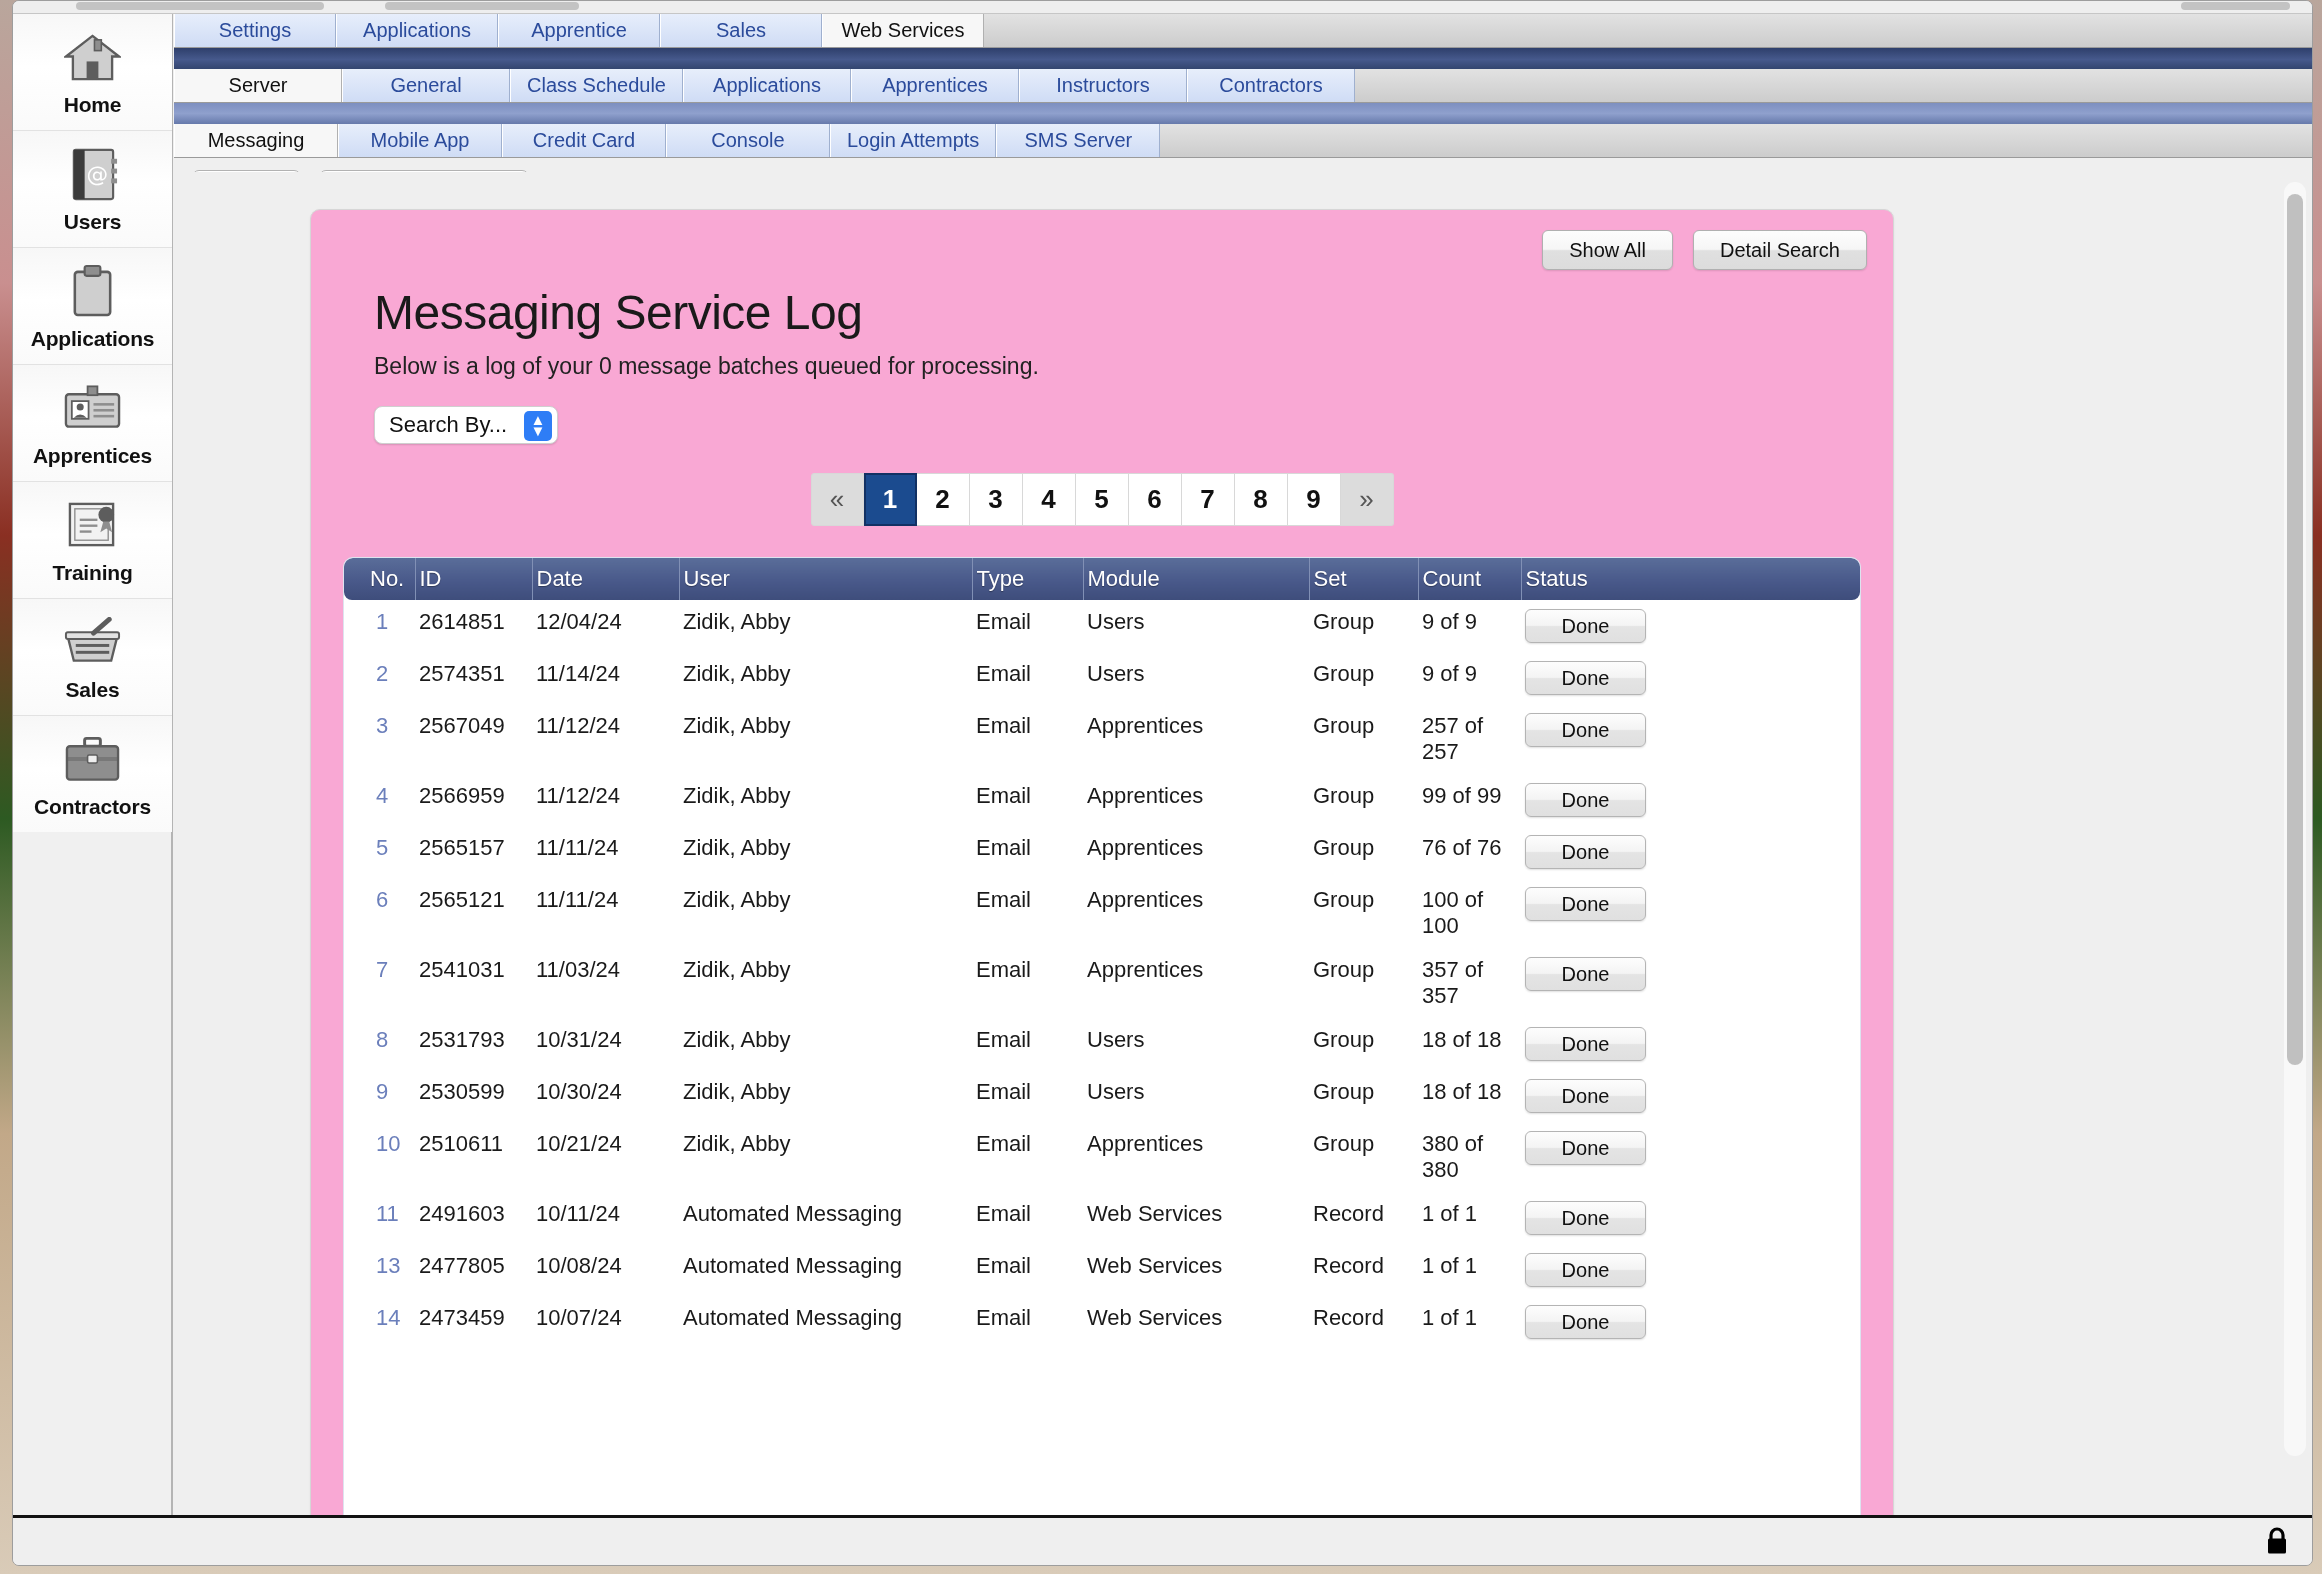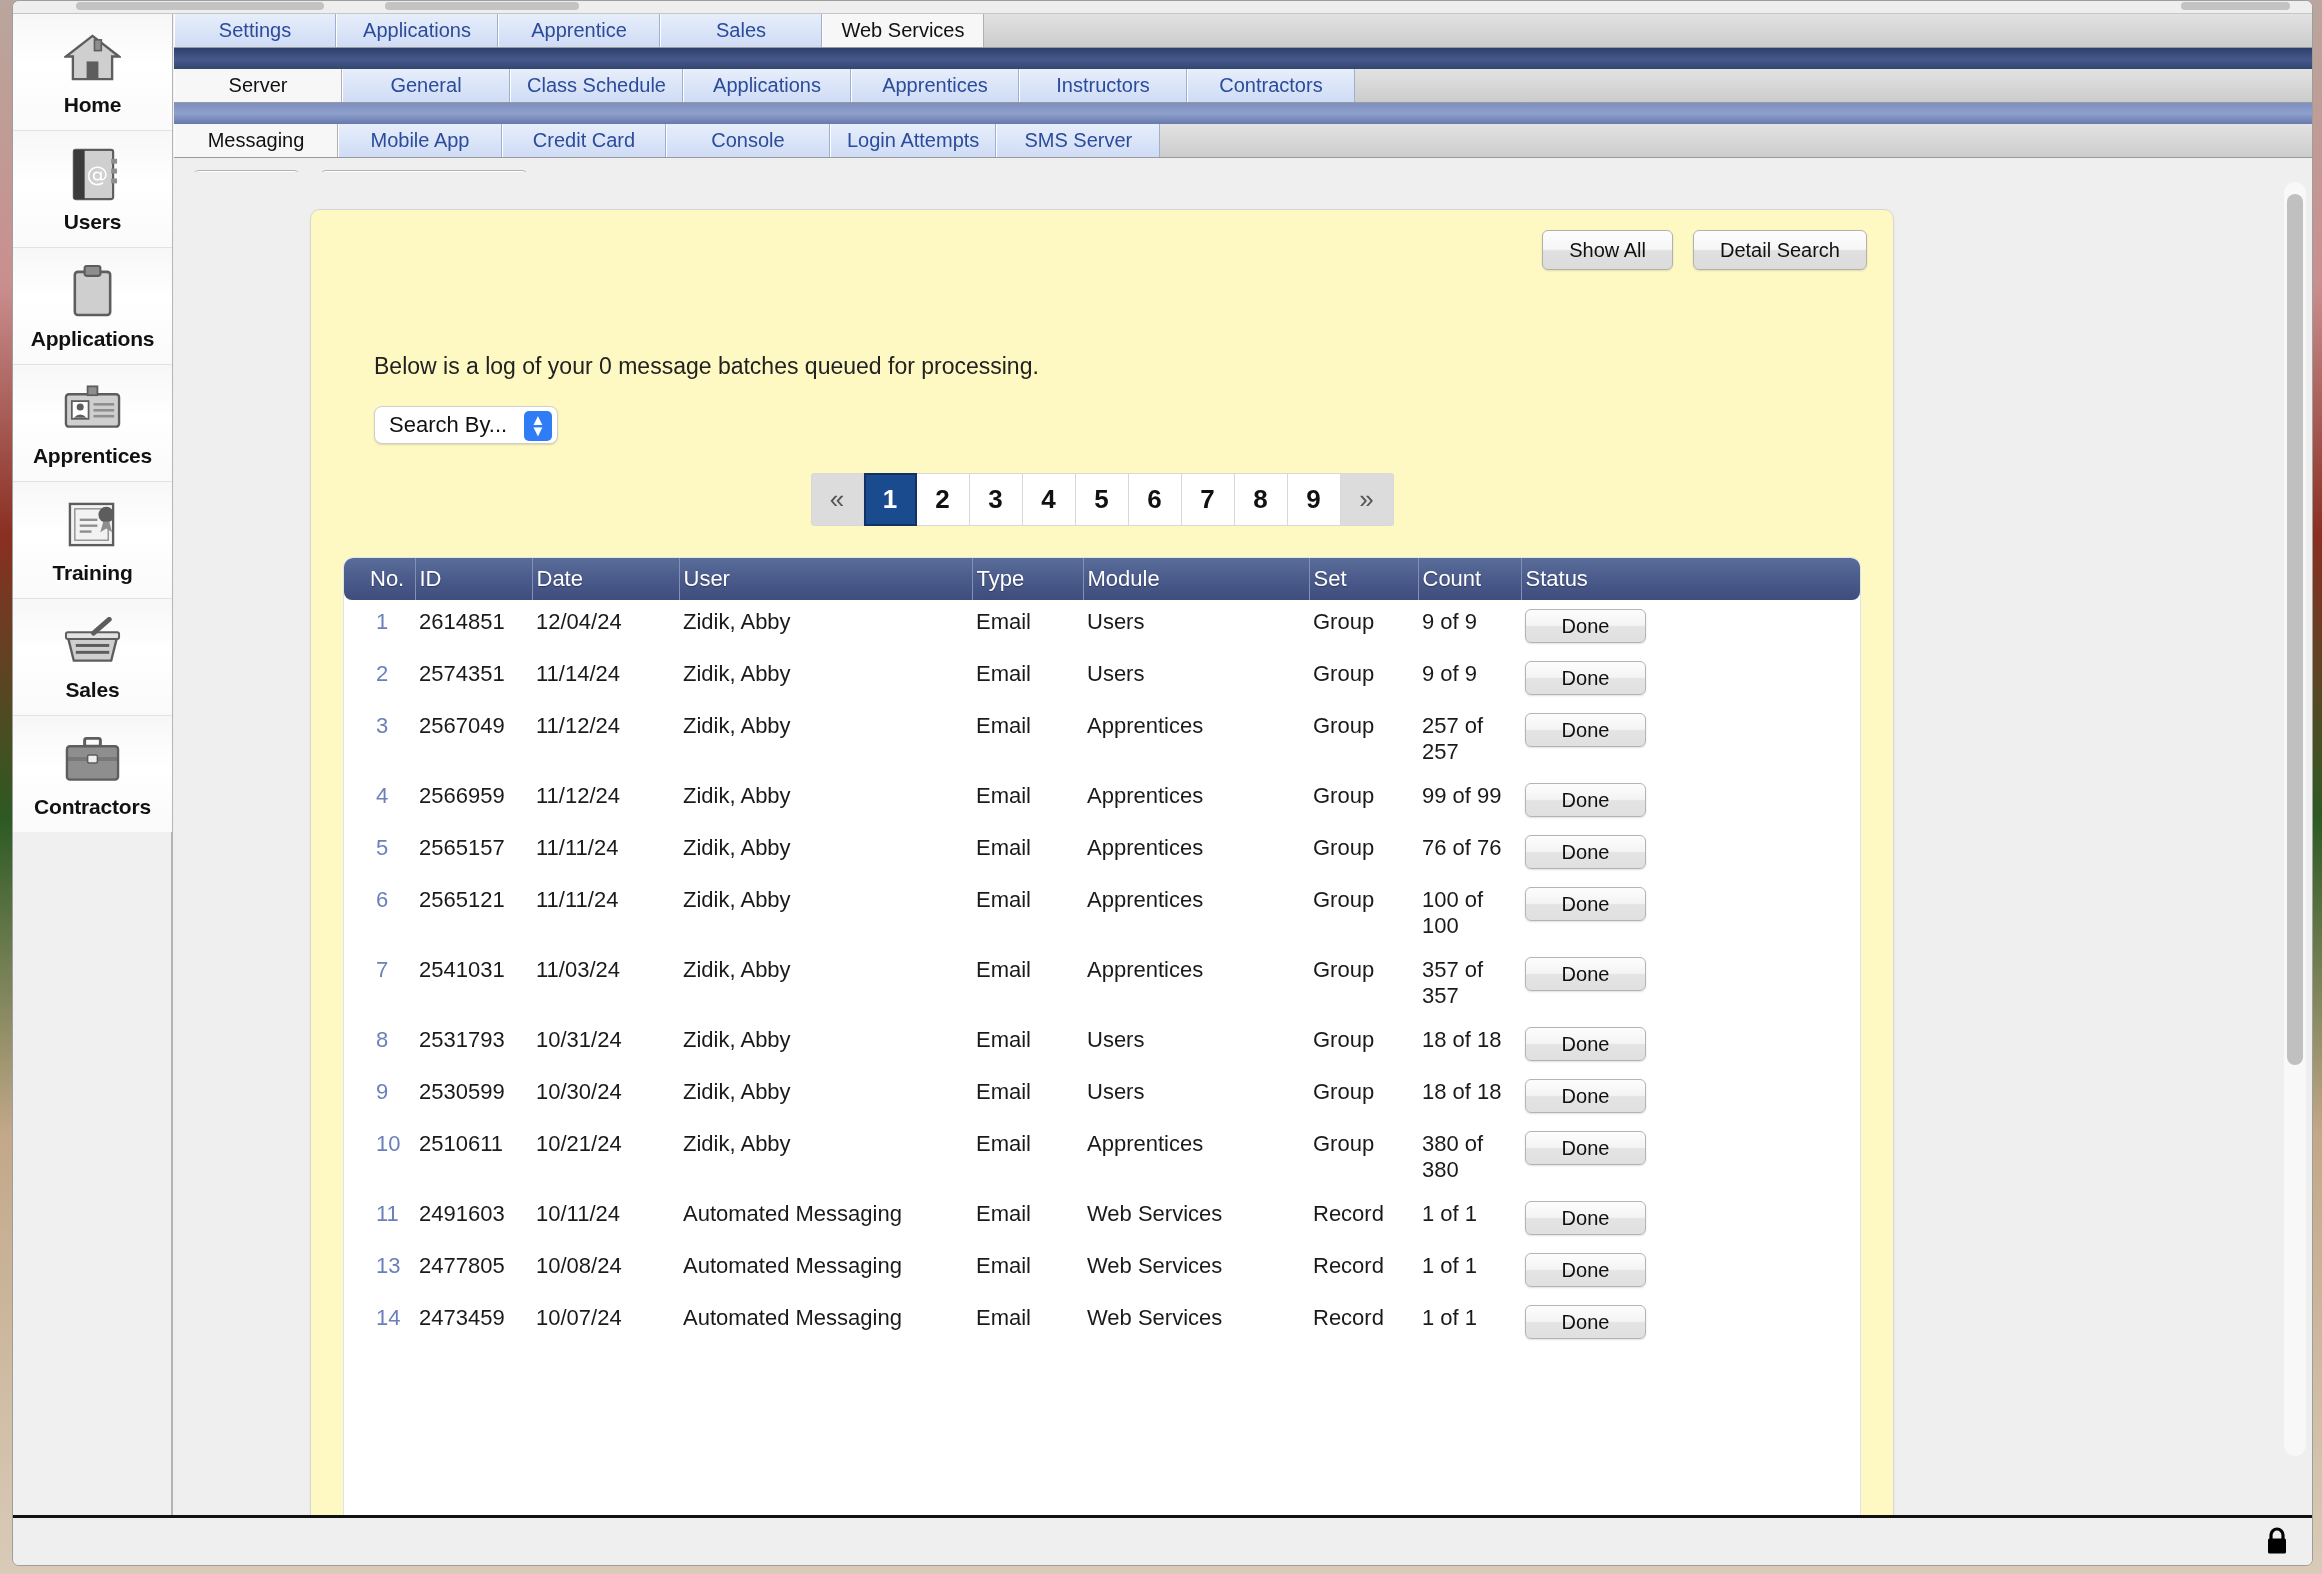--- a/index.html
+++ b/index.html
@@ -98,21 +98,21 @@
     display:flex; align-items:center; justify-content:center;
     box-shadow:0 1px 1px rgba(0,0,0,.10);
   }
 
   
   #pagearea { position:absolute; left:0; right:0; top:158px; bottom:0; background:#efefef; }
 
   
   #card {
     position:absolute; left:136px; top:37px; width:1584px; bottom:-59px;
-    background:#fef9c3;
+    background:#f9a8d4;
     border:1px solid #d6d6d6;
     border-radius:10px;
     box-shadow:0 1px 3px rgba(0,0,0,.05);
     overflow:hidden;
   }
   #card-top-btns {
     position:absolute; right:26px; top:20px; display:flex; gap:20px;
   }
   .btn-card {
     height:40px; padding:0 26px;
@@ -372,20 +372,21 @@
 
     <div id="pagearea">
 
       <div id="card">
 
         <div id="card-top-btns">
           <div class="btn-card">Show All</div>
           <div class="btn-card">Detail Search</div>
         </div>
 
+        <div id="card-title">Messaging Service Log</div>
         <div id="card-sub">Below is a log of your 0 message batches queued for processing.</div>
 
         <div id="searchby">
           <span>Search By...</span>
           <span class="stepper">
             <span>▲</span>
               <span>▼</span>
           </span>
         </div>
 

